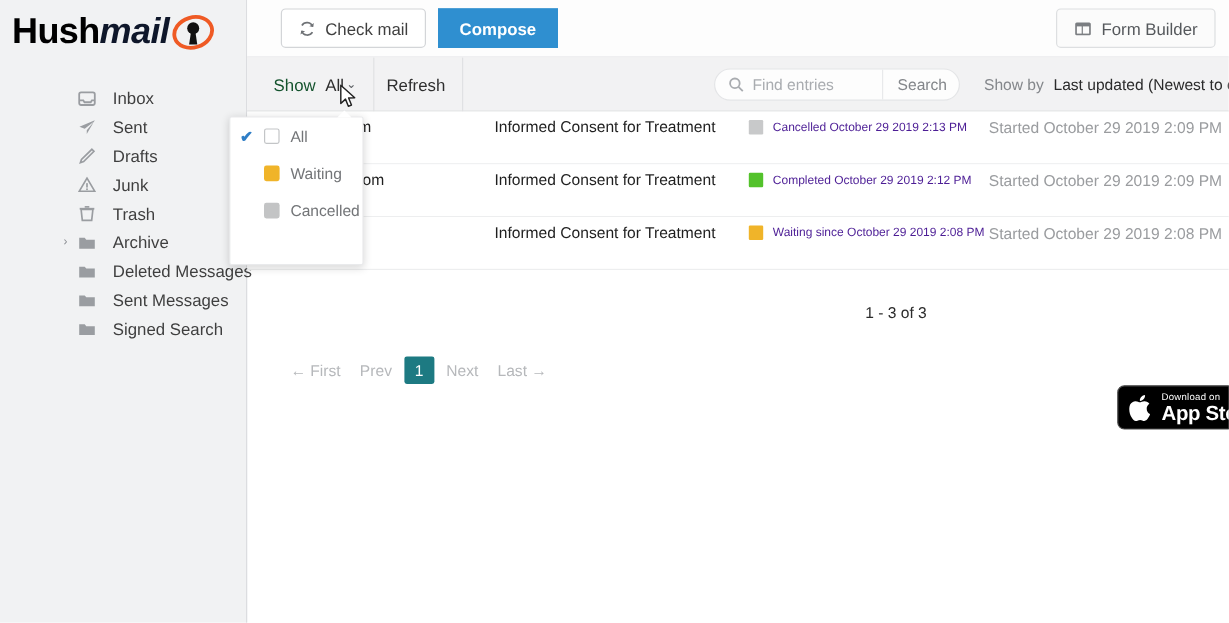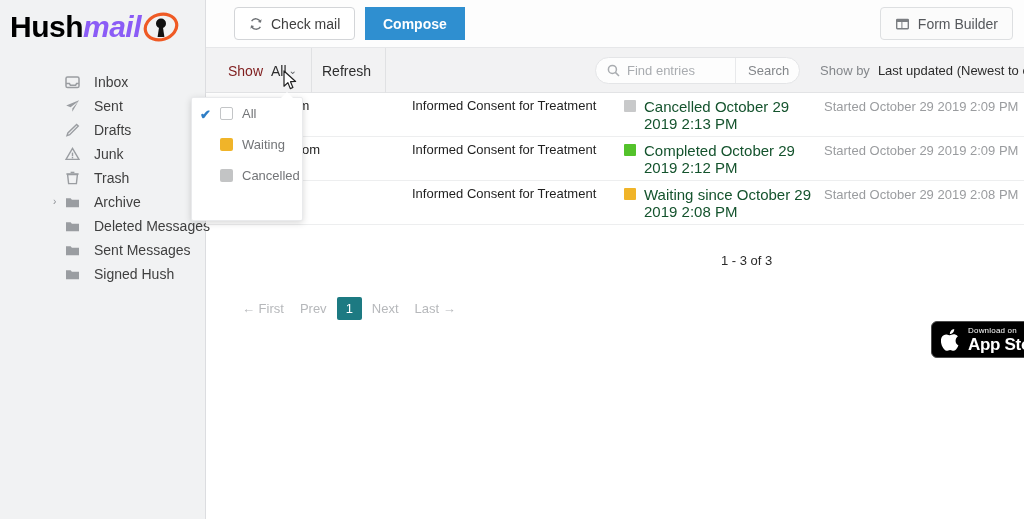--- a/index.html
+++ b/index.html
@@ -19,21 +19,21 @@
   }
   #logo {
     position: absolute; left: 10px; top: 6px;
     width: 190px; height: 42px;
     display: flex; align-items: center;
   }
   .logo-text {
     font-size: 30px; font-weight: bold; letter-spacing: -0.5px;
     line-height: 1;
   }
-  .logo-mail { color: #8b5cf6; font-style: italic; }
+  .logo-mail { color: #0f172a; font-style: italic; }
   .logo-mark { position: relative; width: 36px; height: 30px; margin-left: 2px; }
   .logo-mark svg { position: absolute; left: 0; top: 0; }
 
   #nav { position: absolute; left: 0; top: 70px; width: 206px; padding-left: 47px; }
   .nav-item {
     position: relative; height: 24px;
     display: flex; align-items: center;
     padding-left: 18px;
     font-size: 14px; color: #3f3f3f;
     cursor: pointer;
@@ -88,21 +88,21 @@
   #filterbar {
     position: absolute; left: 206px; top: 48px; width: 818px; height: 45px;
     background: #f2f2f3; border-bottom: 1px solid #e2e3e5;
   }
   #show-group {
     position: absolute; left: 22px; top: 0; height: 45px;
     display: flex; align-items: center; gap: 8px;
     padding-right: 14px;
     border-right: 1px solid #e0e1e3;
   }
-  .show-label { font-size: 14px; color: #7f1d1d; }
+  .show-label { font-size: 14px; color: #14532d; }
   #show-value {
     display: flex; align-items: center; gap: 2px;
     font-size: 14px; color: #2e2e2e; cursor: pointer;
   }
   .chev { font-size: 10px; color: #5d6064; line-height: 1; }
   #btn-refresh {
     position: absolute; left: 102px; top: 0; height: 45px;
     display: flex; align-items: center; padding: 0 14px;
     font-size: 14px; color: #2e2e2e; cursor: pointer;
     border-right: 1px solid #e0e1e3;
@@ -142,21 +142,21 @@
     background: #ffffff;
   }
   .c-email { width: 206px; padding-left: 7px; font-size: 13px; color: #1f1f1f;
              overflow: hidden; white-space: nowrap; }
   .c-form  { width: 212px; font-size: 13px; color: #1f1f1f; white-space: nowrap; }
   .c-status { width: 200px; display: flex; gap: 8px; }
   .sw { width: 12px; height: 12px; flex: 0 0 12px; margin-top: 2px; border-radius: 1px; }
   .sw.grey   { background: #c8c9ca; }
   .sw.green  { background: #53c22b; }
   .sw.yellow { background: #f0b429; }
-  .status-txt { font-size: 15px; color: #14532d; line-height: 17px; max-width: 178px; }
+  .status-txt { font-size: 10px; color: #4c1d95; line-height: 17px; max-width: 178px; }
   .c-started { font-size: 13px; color: #9a9c9f; white-space: nowrap; line-height: 17px; }
 
   
   #pager { position: absolute; left: 206px; top: 230px; width: 818px; height: 66px; }
   #pager-left {
     position: absolute; left: 30px; top: 19px;
     display: flex; align-items: center; gap: 4px;
   }
   .pg { font-size: 13px; color: #b6b8bb; padding: 4px 6px; cursor: pointer; margin-top: 48px; }
   .pg.cur {
@@ -313,21 +313,21 @@
         </span>
         <span class="nav-label">Sent Messages</span>
       </div>
 
       <div class="nav-item">
         <span class="nav-ico">
           <svg width="15" height="14" viewBox="0 0 15 14">
               <path d="M1 3.2 h4.6 l1.3 1.6 h7.1 v7.4 h-13 Z" fill="currentColor"></path>
             </svg>
         </span>
-        <span class="nav-label">Signed Hush</span>
+        <span class="nav-label">Signed Search</span>
       </div>
     </div>
   </div>
 
   <div id="topbar">
     <div id="btn-check">
       <span class="refresh-ico">
         <svg width="14" height="14" viewBox="0 0 14 14">
             <path d="M11.6 5.2 A5 5 0 0 0 2.6 4.2" fill="none" stroke="currentColor" stroke-width="1.4"></path>
             <path d="M2.4 8.8 A5 5 0 0 0 11.4 9.8" fill="none" stroke="currentColor" stroke-width="1.4"></path>

